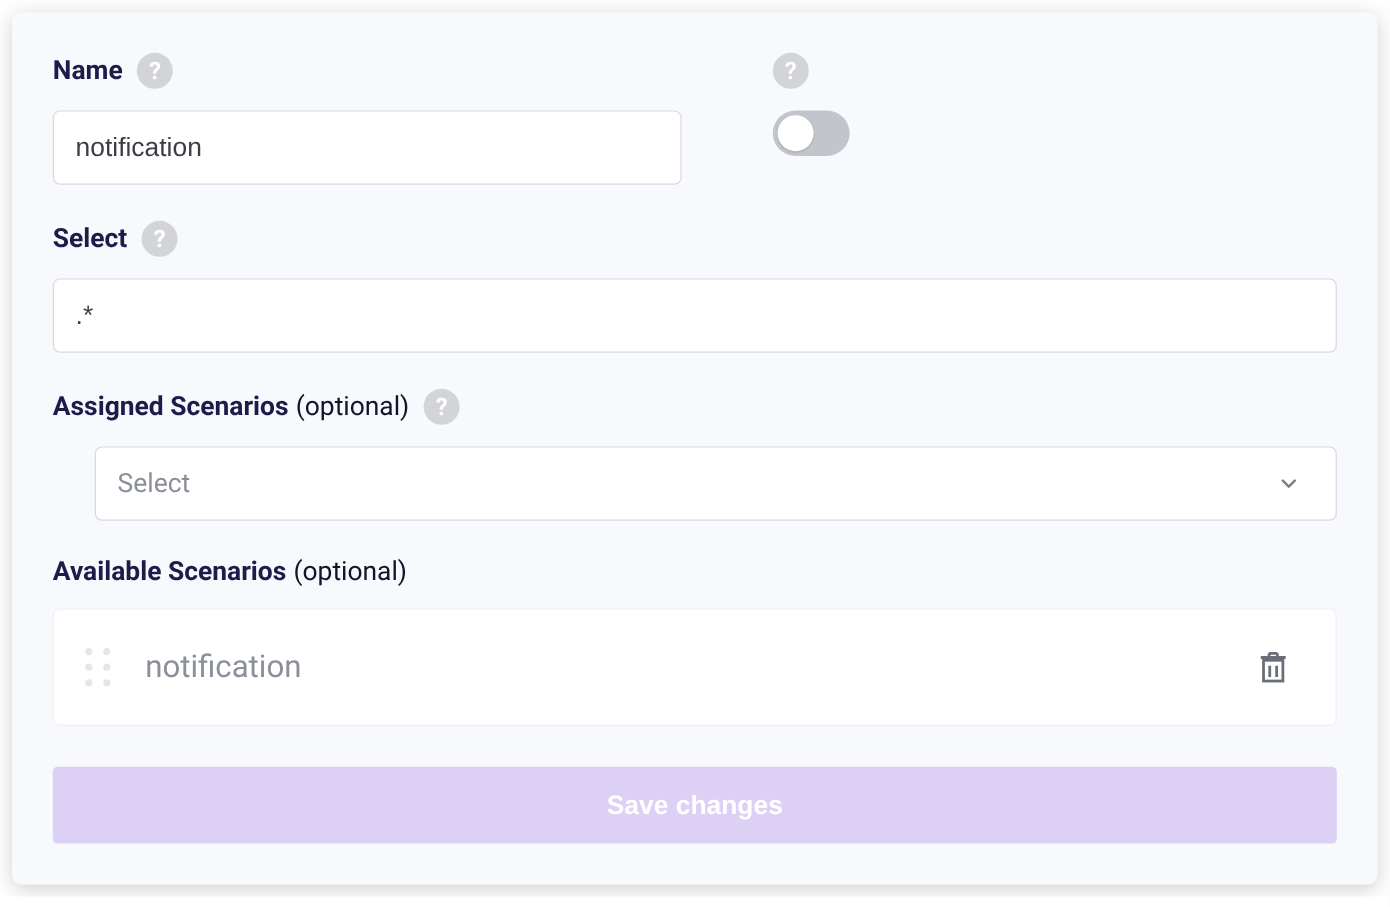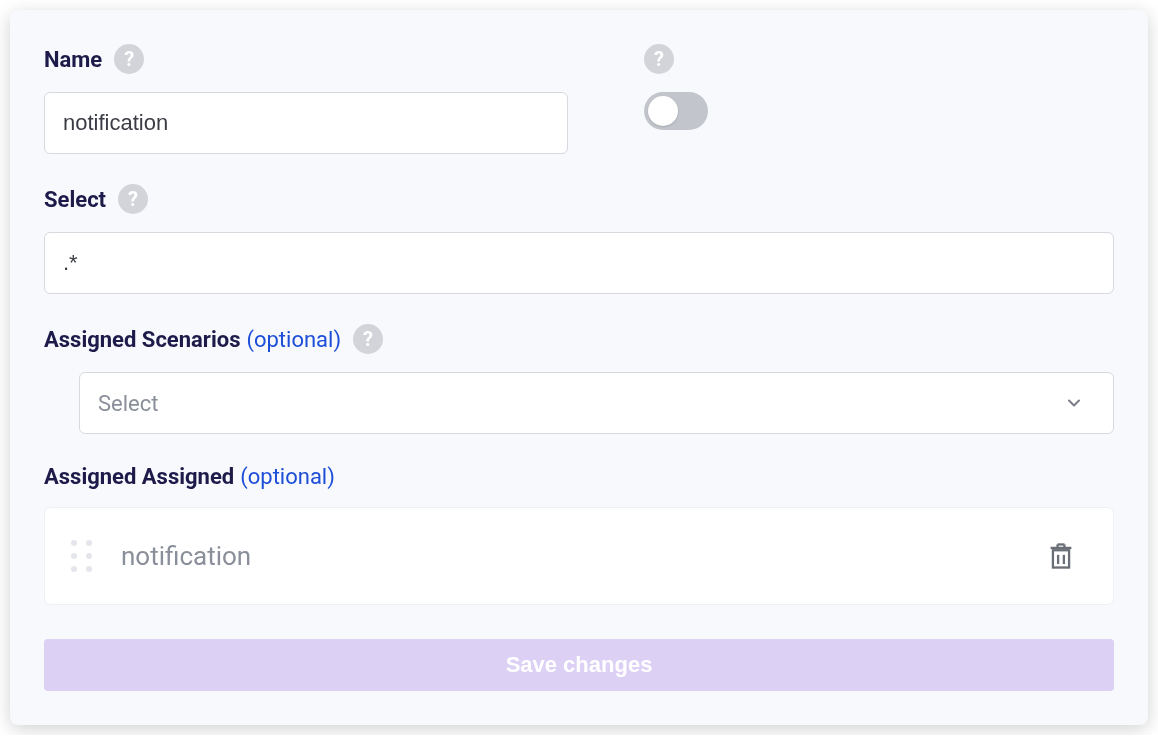--- a/index.html
+++ b/index.html
@@ -45,21 +45,21 @@
 
     .field-label {
       font-size: 22px;
       font-weight: 700;
       color: #1e1a4a;
     }
 
     .optional {
       font-size: 22px;
       font-weight: 400;
-      color: #1d4ed8;
+      color: #0f172a;
       margin-left: -6px;
     }
 
     .help-icon {
       width: 30px;
       height: 30px;
       border-radius: 50%;
       background: #d2d4da;
       display: inline-flex;
       align-items: center;
@@ -201,21 +201,21 @@
       cursor: pointer;
     }
 
     .trash-btn svg {
       width: 28px;
       height: 30px;
     }
 
     .save-btn {
       width: 100%;
-      height: 52px;
+      height: 64px;
       background: #dcd0f5;
       border: none;
       border-radius: 4px;
       font-size: 22px;
       font-weight: 700;
       color: #ffffff;
       cursor: pointer;
     }
 
   </style>
@@ -270,21 +270,21 @@
             <polyline points="6 9 12 15 18 9"></polyline>
           </svg>
         </span>
       </div>
     </div>
   </div>
 
   
   <div class="field-group full-width last">
     <div class="label-row">
-      <span class="field-label">Assigned Assigned</span>
+      <span class="field-label">Available Scenarios</span>
       <span class="optional">(optional)</span>
     </div>
     <div class="assigned-list">
       <div class="assigned-item">
         <div class="drag-handle">
           <span class="drag-dot"></span>
             <span class="drag-dot"></span>
           <span class="drag-dot"></span>
             <span class="drag-dot"></span>
           <span class="drag-dot"></span>

